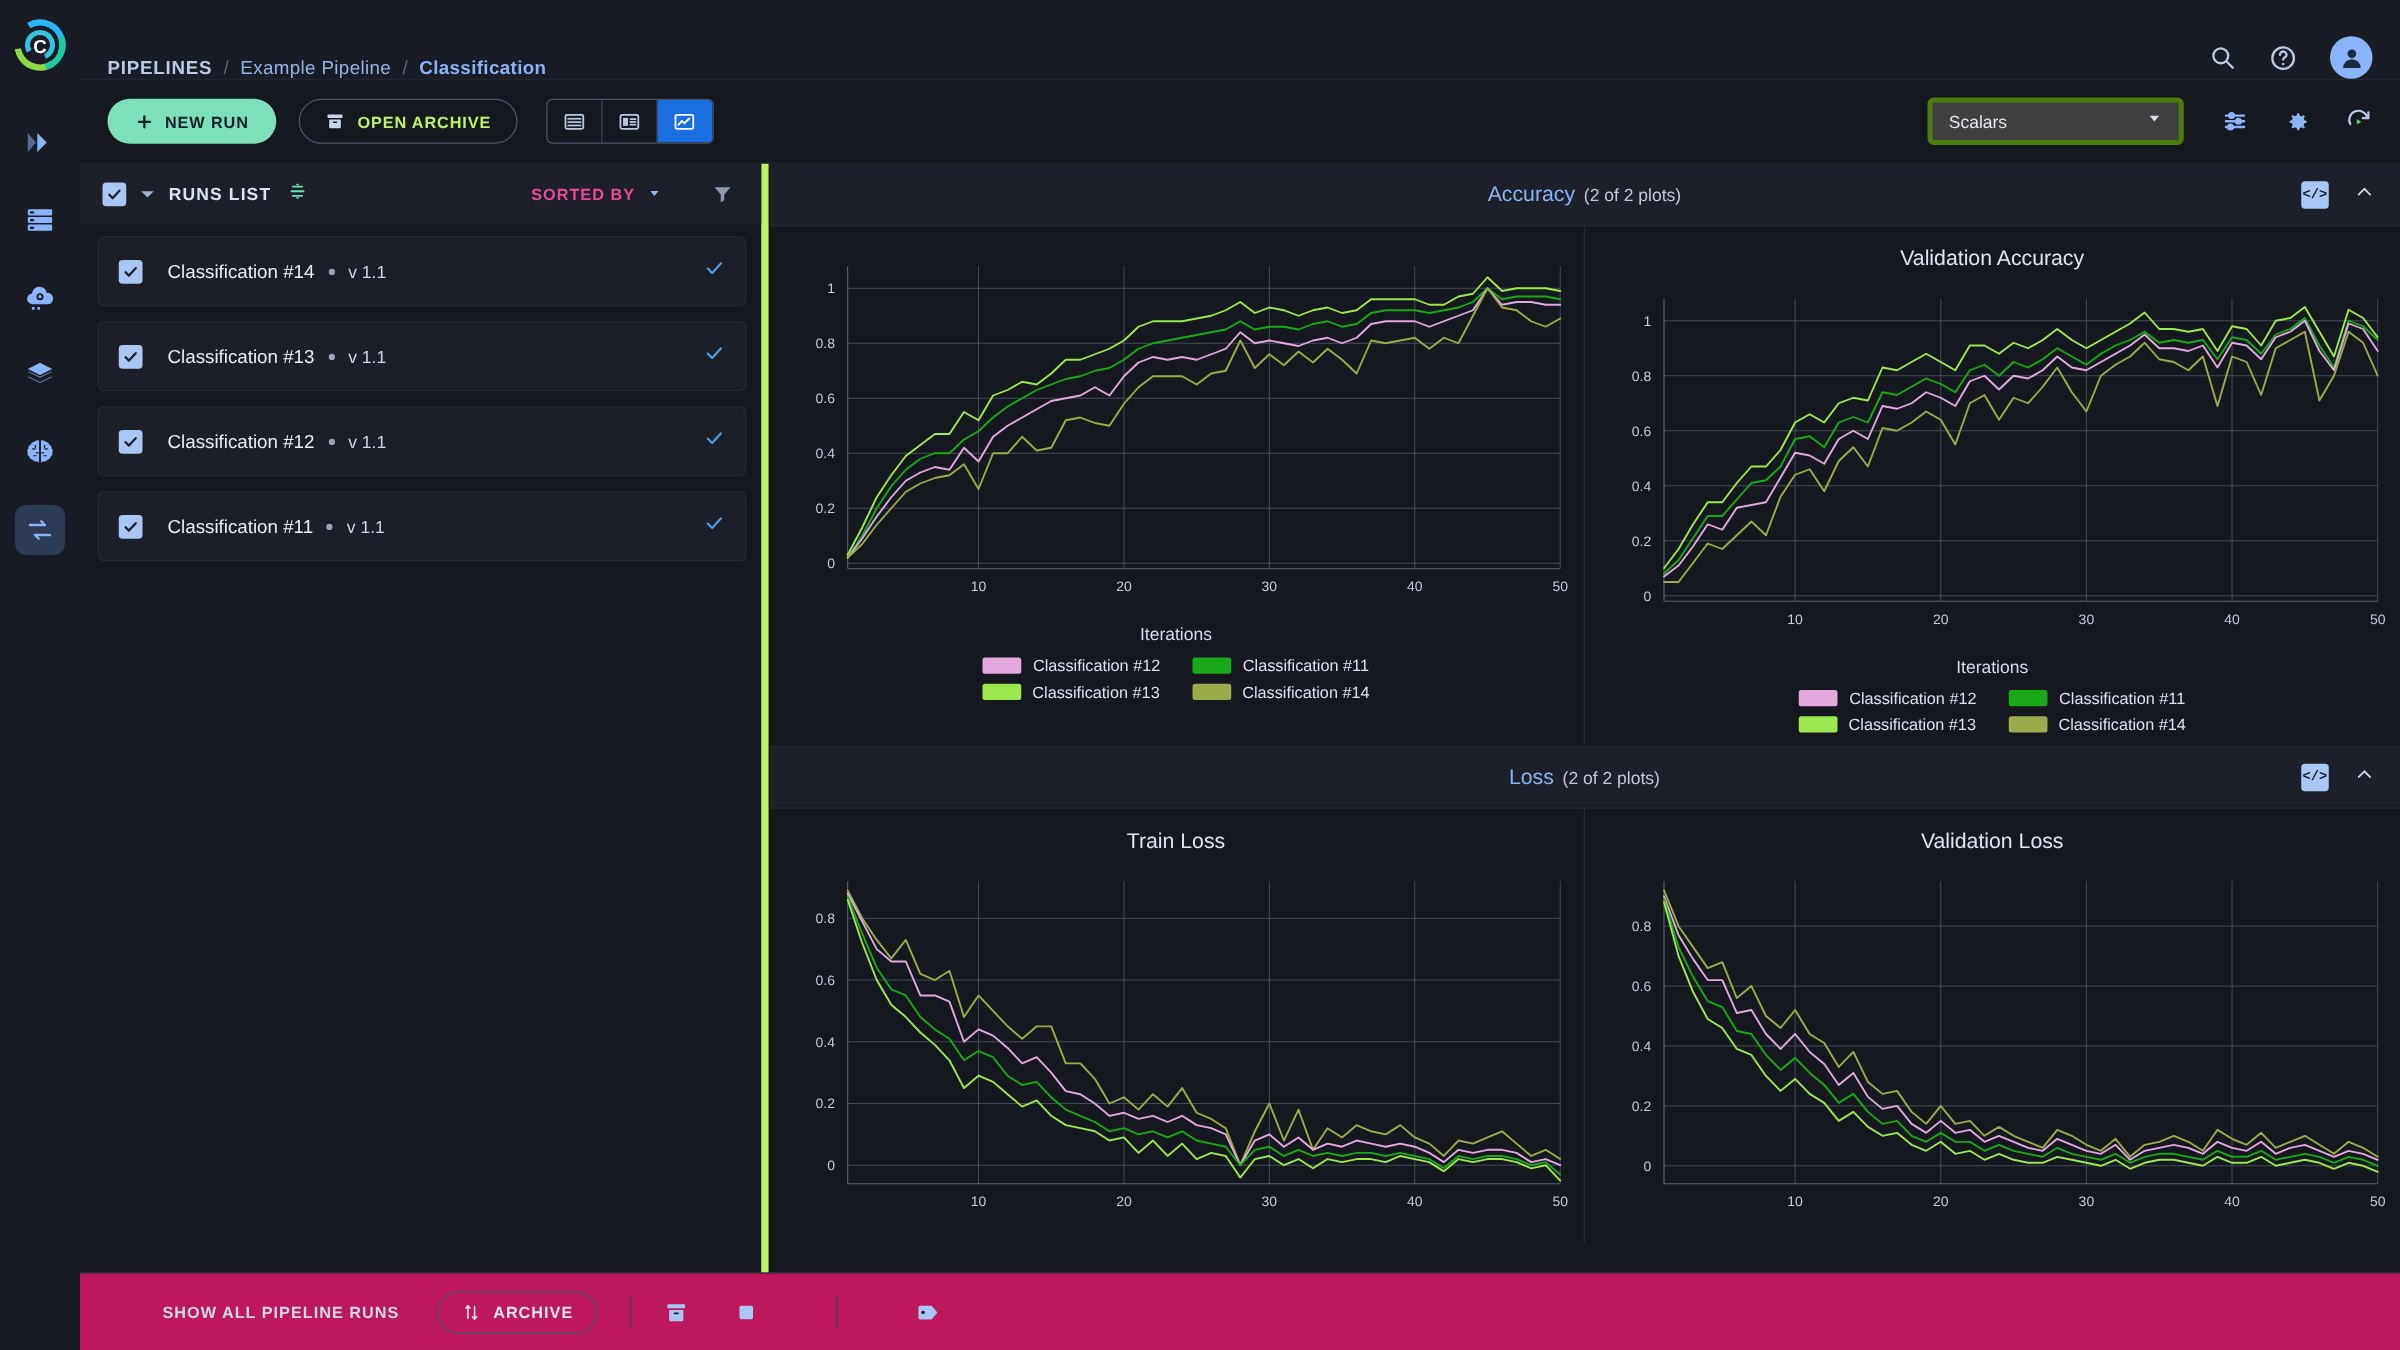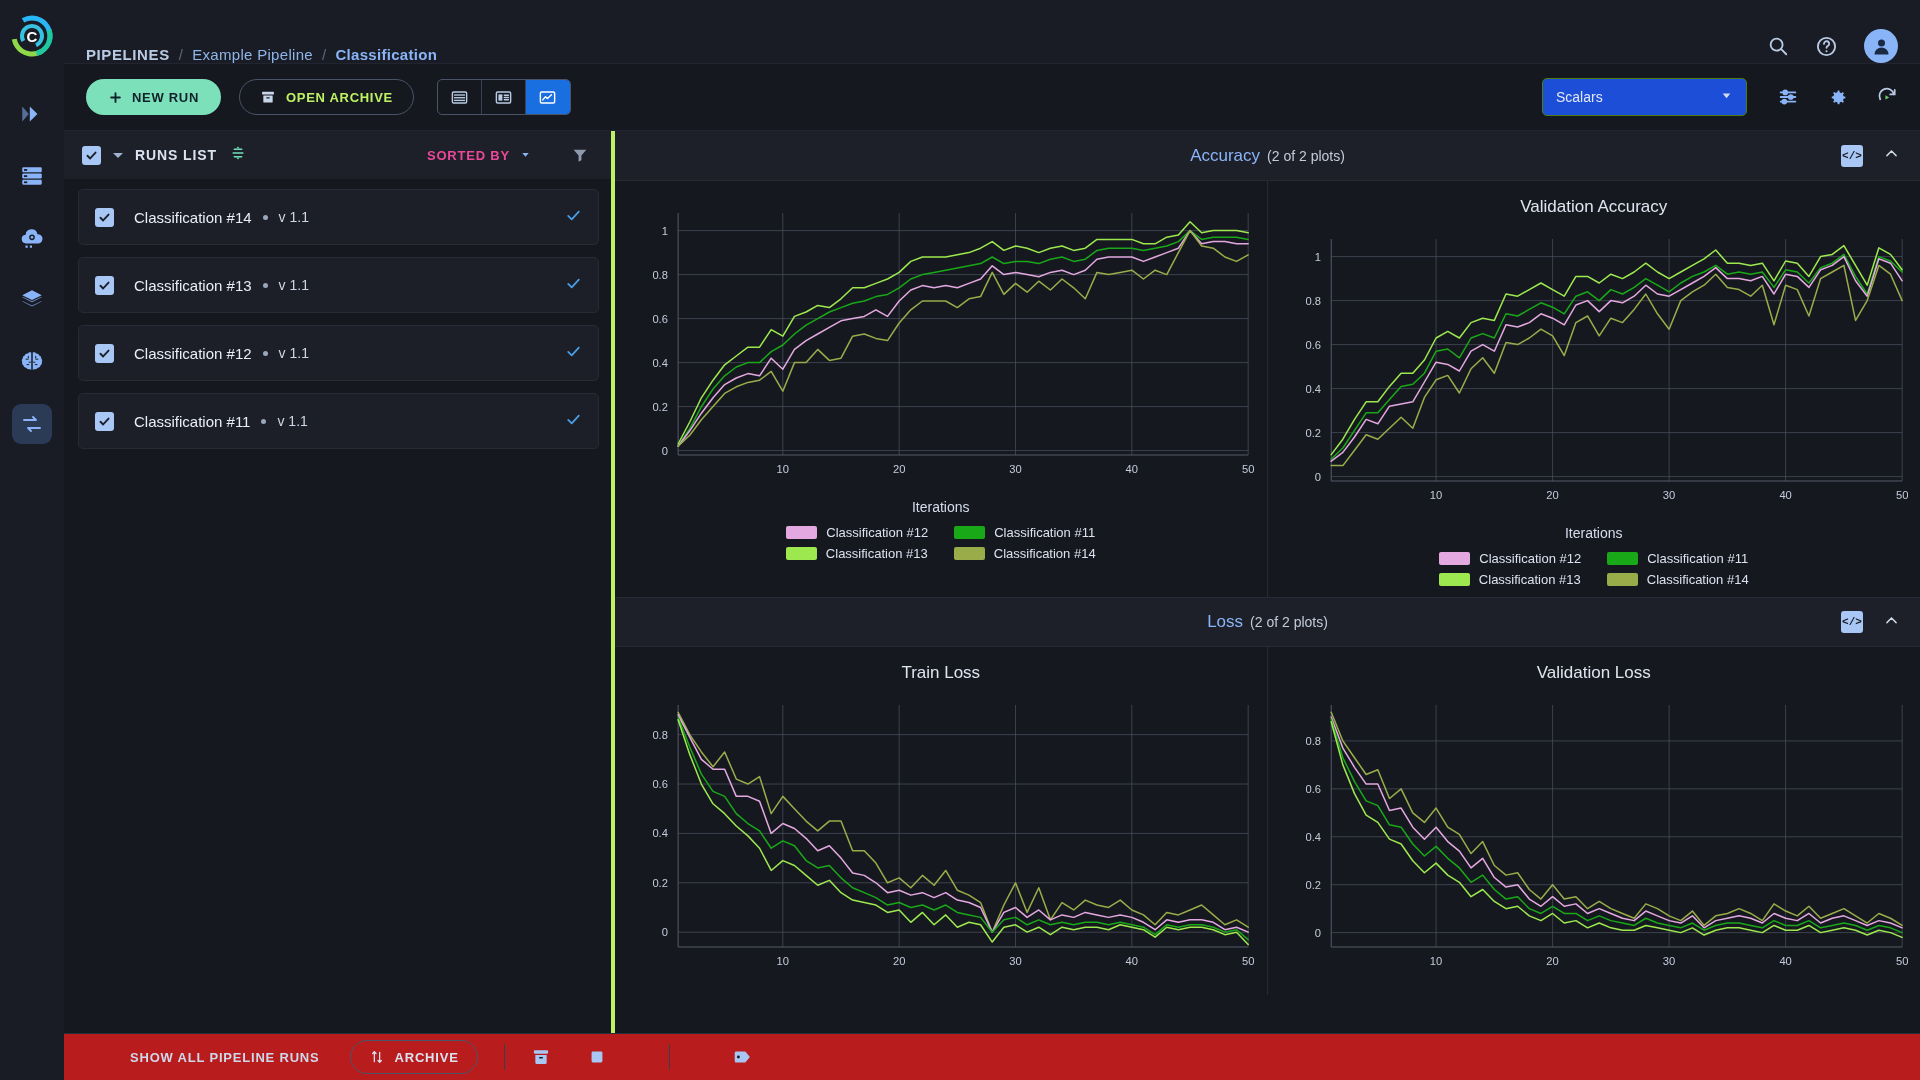--- a/index.html
+++ b/index.html
@@ -73,34 +73,34 @@
     border:1px solid #4a5468; border-radius:5px; overflow:hidden;
   }
   .viewbtn {
     width:44px; height:100%; display:flex; align-items:center; justify-content:center;
     cursor:pointer; border-right:1px solid #3a4354; background:transparent;
   }
   .viewbtn:last-child { border-right:none; }
   .viewbtn.active { background:#1a6fe0; }
   .toolbar-spacer { flex:1 1 auto; }
   .select {
-    width:205px; height:38px; border:1px solid #4d7c0f; border-radius:5px;
+    width:205px; height:38px; border:4px solid #4d7c0f; border-radius:5px;
     display:flex; align-items:center; padding:0 13px; cursor:pointer;
-    background:#1d4ed8;
+    background:#404040;
   }
   .select-label { flex:1 1 auto; font-size:14px; color:#e4e8f2; }
   .toolbar-icons { display:flex; align-items:center; gap:28px; margin-left:30px; }
 
   
   .body { flex:1 1 auto; display:flex; min-height:0; }
 
   
   .runs {
     width:551px; flex:0 0 551px; background:#16181f;
-    display:flex; flex-direction:column; border-right:4px solid #bef264;
+    display:flex; flex-direction:column; border-right:6px solid #bef264;
   }
   .runs-head {
     height:48px; flex:0 0 48px; background:#1d2029;
     display:flex; align-items:center; padding:0 22px 0 18px; gap:12px;
   }
   .chk {
     width:19px; height:19px; border-radius:3px; background:#a8c7f5;
     display:flex; align-items:center; justify-content:center; cursor:pointer;
   }
   .caret-dn { width:0; height:0; border-left:5px solid transparent; border-right:5px solid transparent; border-top:5px solid #9fb3d0; cursor:pointer; }
@@ -146,21 +146,21 @@
   .legend {
     display:flex; flex-wrap:wrap; justify-content:center; gap:6px 26px;
     padding:10px 90px 4px 90px;
   }
   .legend-item { display:flex; align-items:center; gap:9px; cursor:pointer; }
   .swatch { width:31px; height:13px; border-radius:2px; }
   .legend-text { font-size:13px; color:#dbe2ef; }
 
   
   .bottombar {
-    height:47px; flex:0 0 57px; background:#b91c1c;
+    height:62px; flex:0 0 57px; background:#be185d;
     border-top:1px solid #2a2f3c;
     display:flex; align-items:center; padding:0 22px 0 66px; gap:0;
     position:absolute; left:64px; right:0; bottom:0; width:1856px;
   }
   .show-all { font-size:13px; font-weight:bold; letter-spacing:.8px; color:#cdd8ea; cursor:pointer; }
   .btn-compare {
     height:34px; padding:0 18px; border-radius:17px; border:1px solid #4a5468;
     display:flex; align-items:center; gap:10px; margin-left:30px; cursor:pointer;
     color:#dbe3f0; font-size:13px; font-weight:bold; letter-spacing:.8px;
   }

